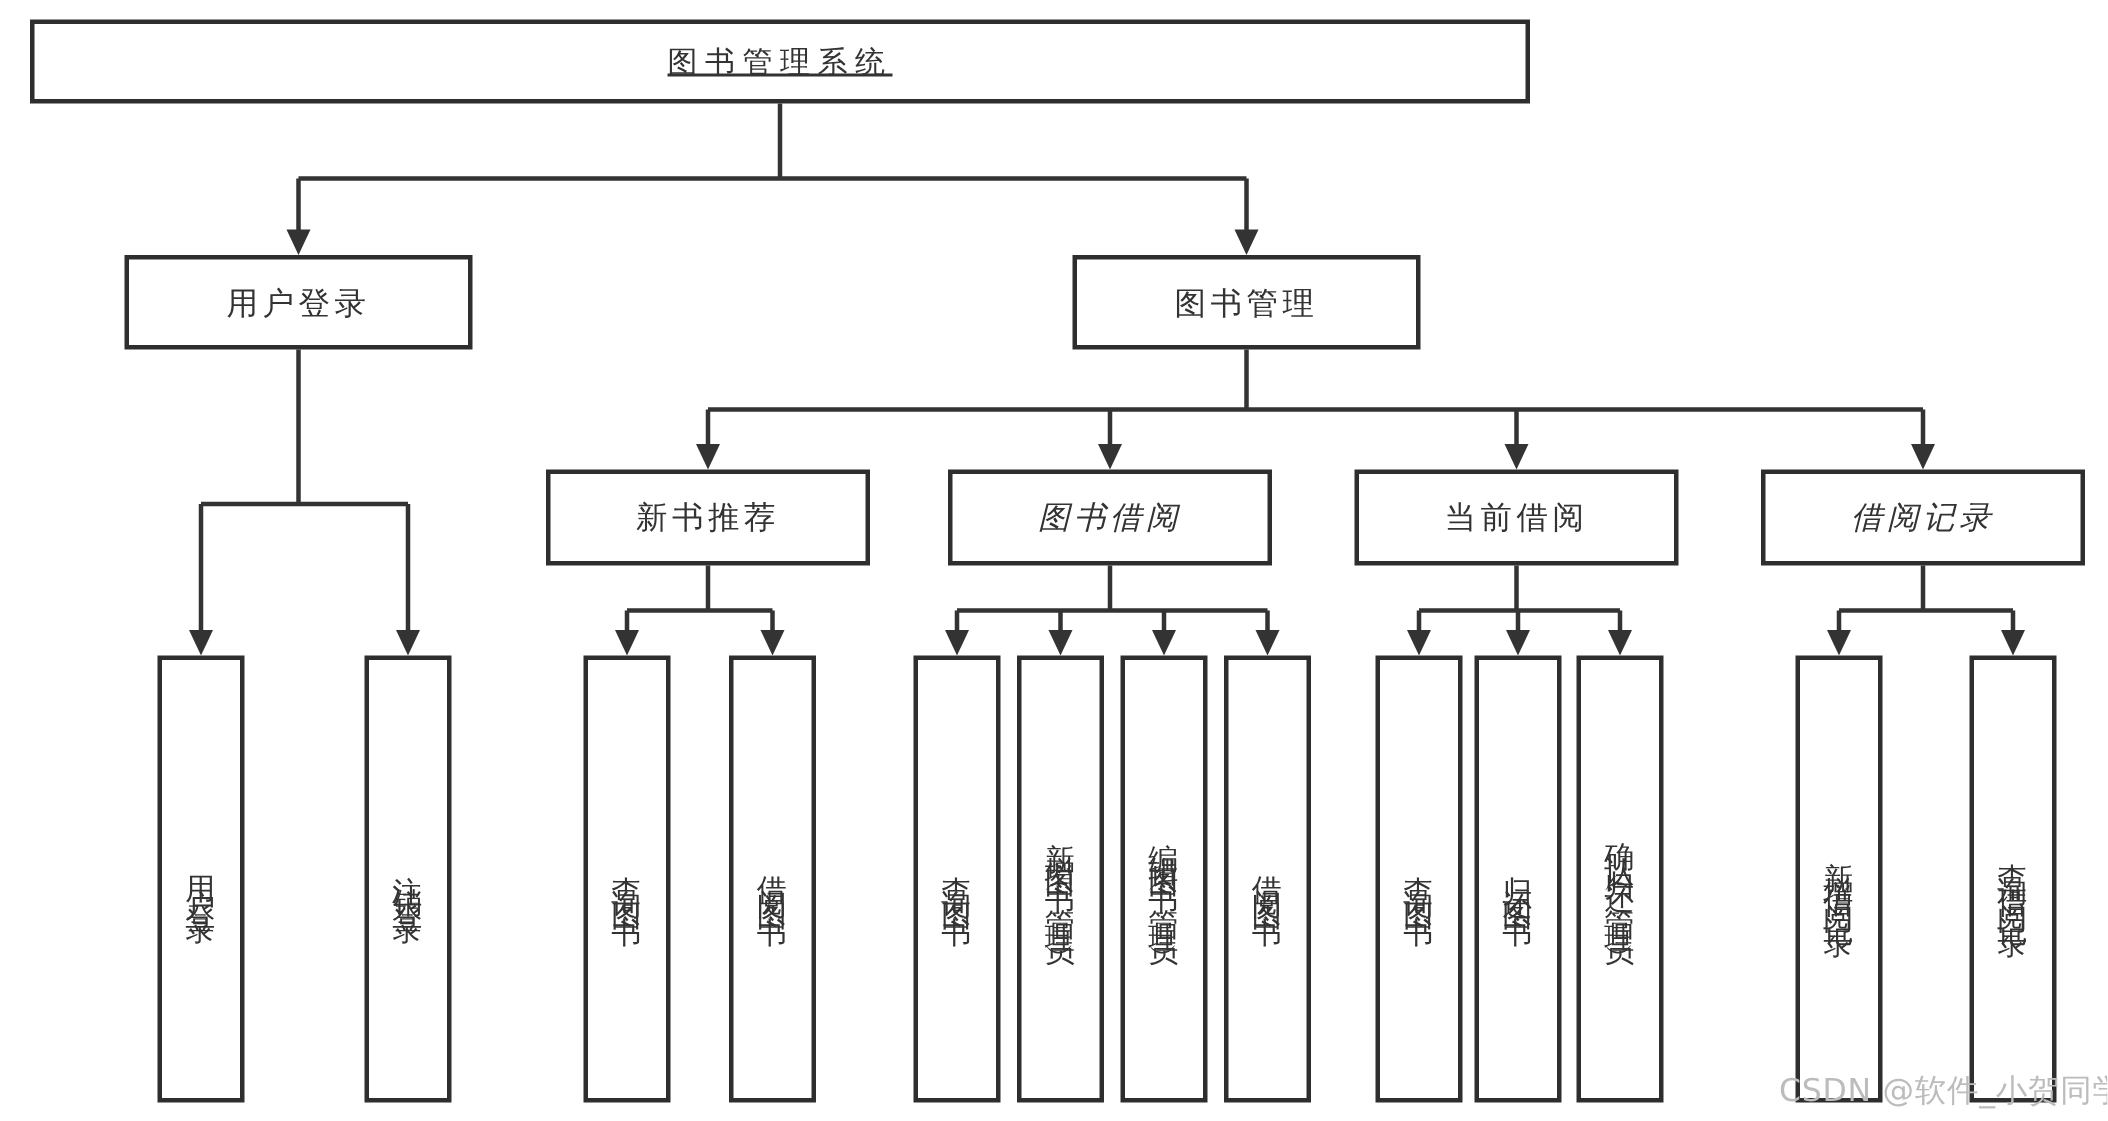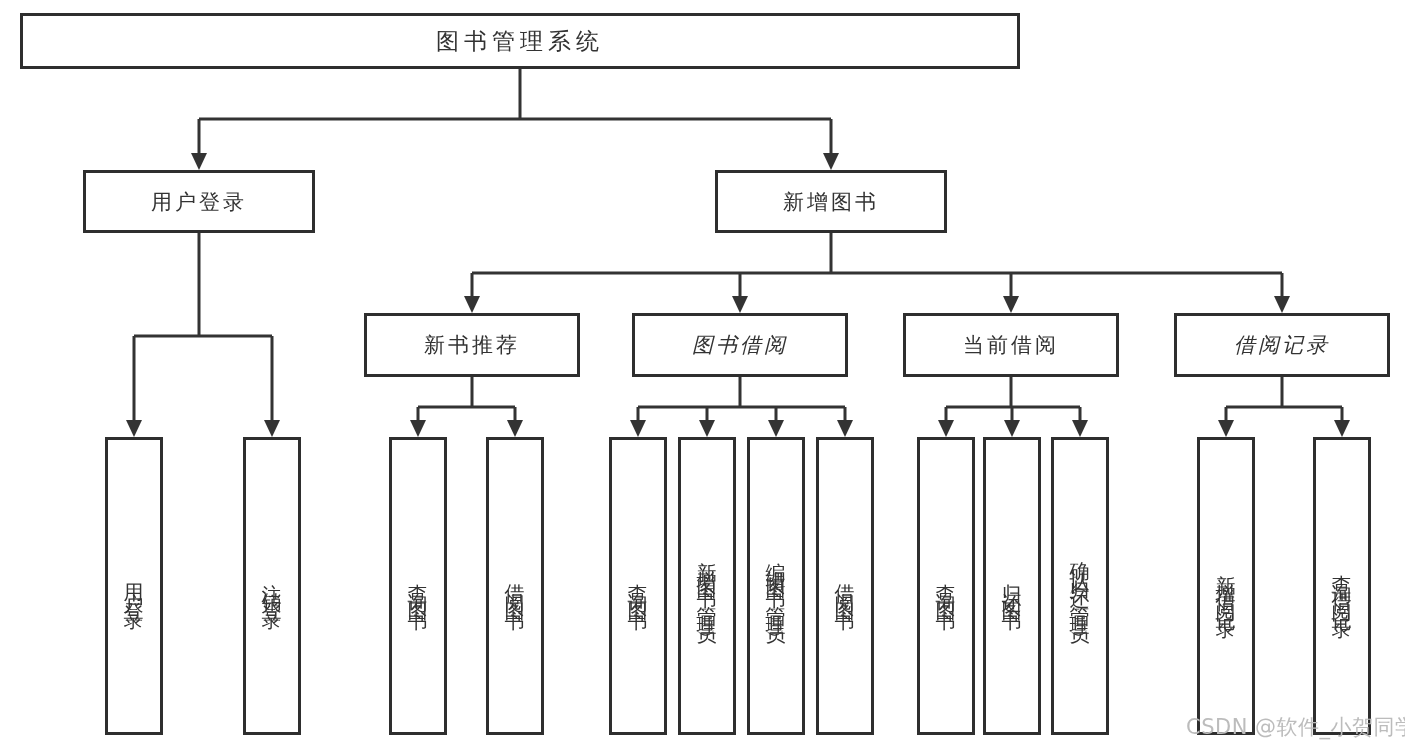--- a/index.html
+++ b/index.html
@@ -23,21 +23,21 @@
   .node{
     position:absolute;
     box-sizing:border-box;
     border:3px solid var(--box-border);
     background:#ffffff;
     color:var(--text);
     display:flex;align-items:center;justify-content:center;
     z-index:2;
   }
   .h-node{font-size:21px;letter-spacing:3px;white-space:nowrap;}
-  .root-node{font-size:23px;letter-spacing:5px;}
+  .root-node{font-size:20px;letter-spacing:5px;text-decoration:underline;}
   .v-node{
     width:58px;height:298px;top:437px;
     writing-mode:vertical-rl;
     text-orientation:mixed;
     font-size:20px;
     letter-spacing:9px;
     line-height:52px;
     white-space:nowrap;
   }
   
@@ -108,21 +108,21 @@
     <g>
       <path d="M1282 375 V407 M1226 407 H1342 M1226 407 V421 M1342 407 V421"></path>
       <polygon points="1218,420 1234,420 1226,437"></polygon>
       <polygon points="1334,420 1350,420 1342,437"></polygon>
     </g>
   </svg>
 
   <div class="node h-node root-node n-root">图书管理系统</div>
 
   <div class="node h-node n-user-login">用户登录</div>
-  <div class="node h-node n-book-mgmt">新增图书</div>
+  <div class="node h-node n-book-mgmt">图书管理</div>
 
   <div class="node h-node n-l2 n-new-book">新书推荐</div>
   <div class="node h-node n-l2 n-borrow">图书借阅</div>
   <div class="node h-node n-l2 n-current">当前借阅</div>
   <div class="node h-node n-l2 n-records">借阅记录</div>
 
   <div class="node v-node lf-ul-0">用户登录</div>
   <div class="node v-node lf-ul-1">注销登录</div>
 
   <div class="node v-node lf-nb-0">查询图书</div>

